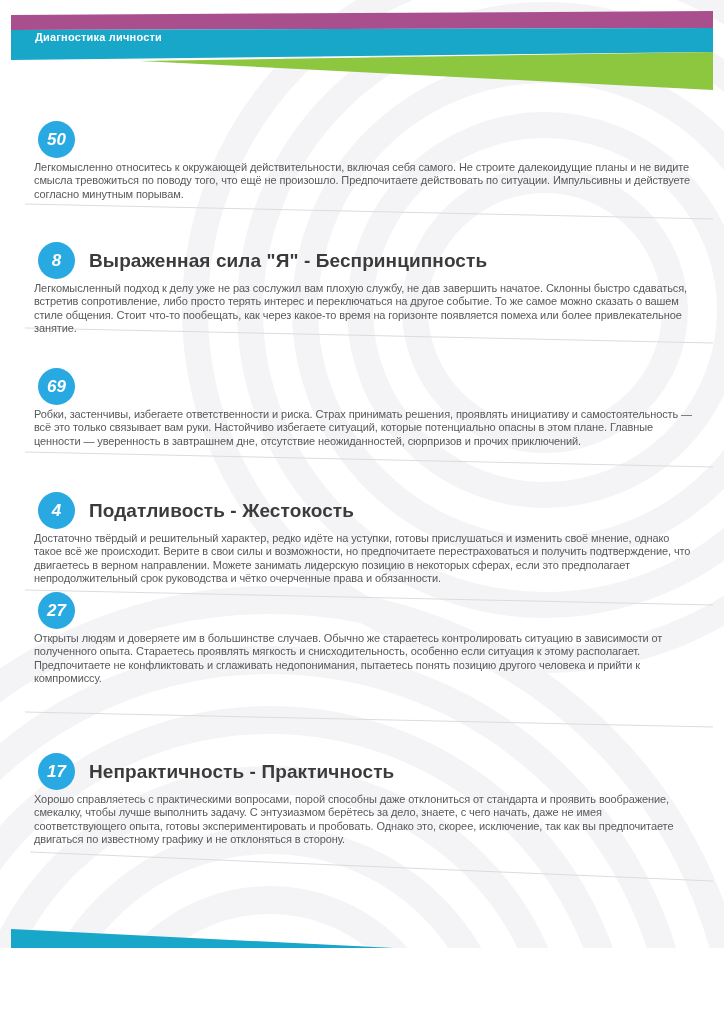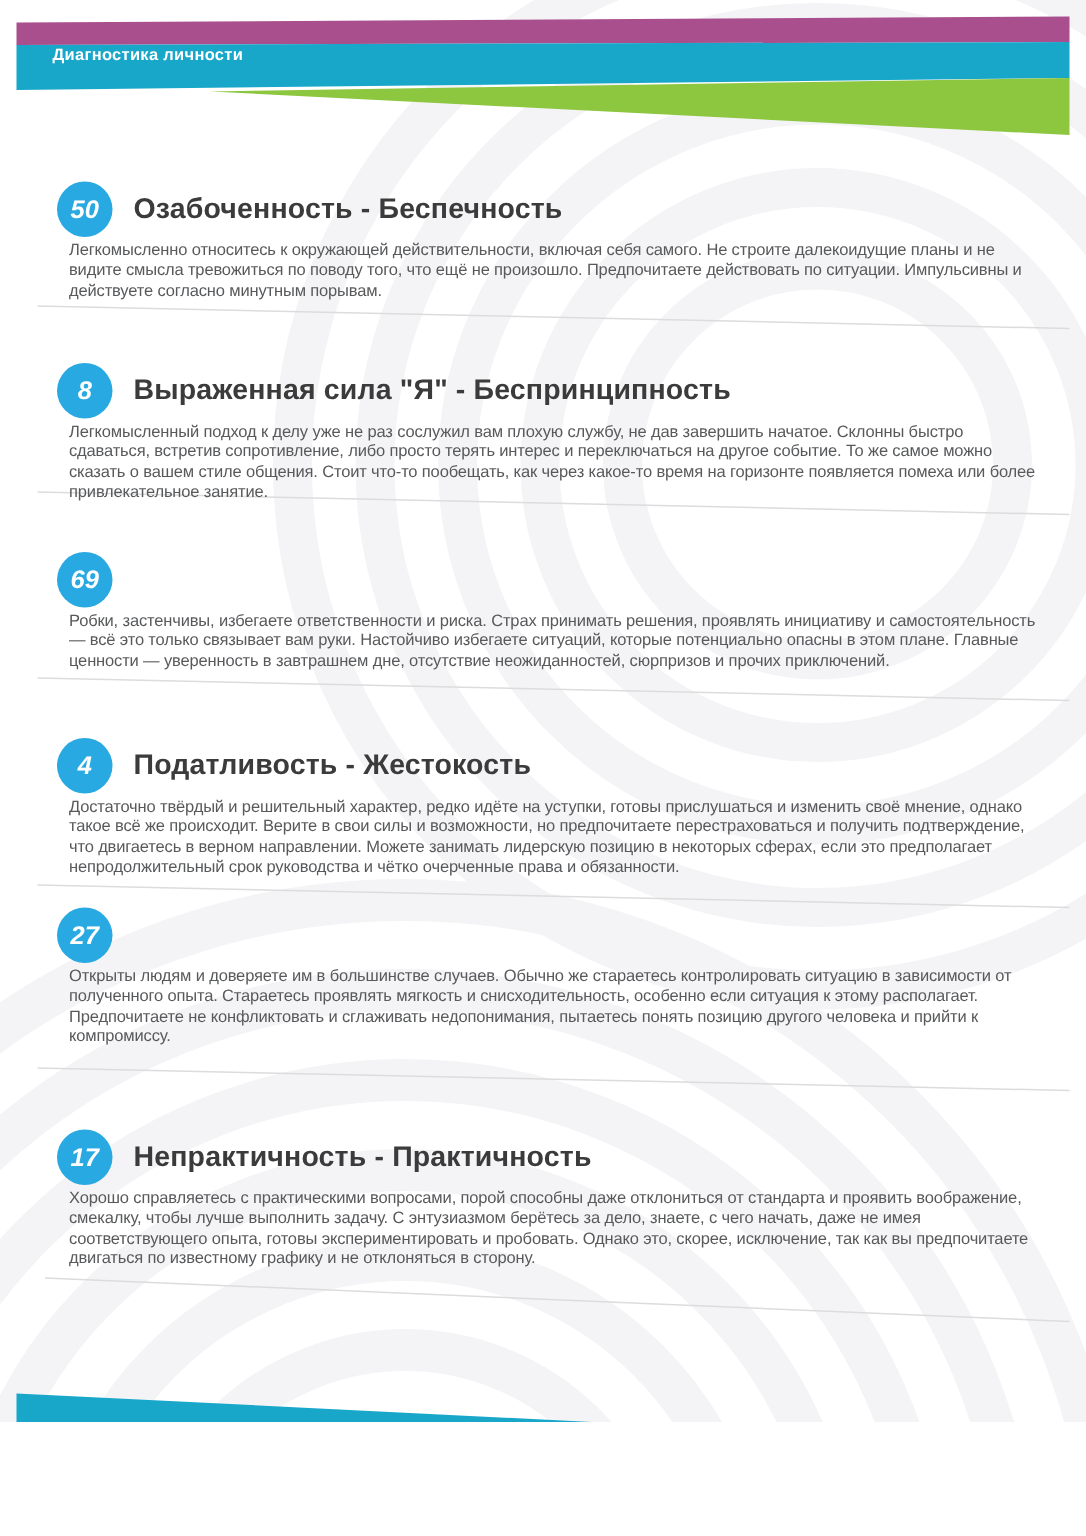--- a/index.html
+++ b/index.html
@@ -25,21 +25,21 @@
     width:37px;height:37px;border-radius:50%;
     background:var(--badge-blue,#29a9e1);
     color:#fff;font-weight:bold;font-size:17px;
     display:flex;align-items:center;justify-content:center;flex:0 0 auto;font-style:italic;
   }
   .sec-title{
     font-size:19px;font-weight:bold;color:var(--title-text,#3b3b3b);
     letter-spacing:.1px;white-space:nowrap;
   }
   .sec-body{
-    margin:3px 0 0 16px;font-size:11px;line-height:13.4px;
+    margin:3px 0 0 4px;font-size:11px;line-height:13.4px;
     color:var(--body-text,#58595b);letter-spacing:-0.1px;text-align:left;
   }
 
   .footer-pageno{
     position:absolute;left:38px;top:950px;z-index:3;
     color:#fff;font-size:15px;font-weight:bold;
   }
   .brand{
     position:absolute;left:98px;top:960px;z-index:3;
     display:flex;align-items:center;gap:4px;color:#fff;justify-content:space-between;
@@ -83,21 +83,20 @@
       <polygon class="shp-cyan" points="11,929 475,952 340,998 11,998"></polygon>
       <polygon class="shp-magenta" points="475,952 713,962 713,998 340,998"></polygon>
     </g>
   </svg>
 
   <div class="header-label">Диагностика личности</div>
 
   <div class="section" style="top:121px">
     <div class="sec-head">
       <div class="badge">50</div>
-      <div class="sec-title">Озабоченность - Беспечность</div>
     </div>
     <p class="sec-body">Легкомысленно относитесь к окружающей действительности, включая себя самого. Не строите далекоидущие планы и не видите смысла тревожиться по поводу того, что ещё не произошло. Предпочитаете действовать по ситуации. Импульсивны и действуете согласно минутным порывам.</p>
   </div>
 
   <div class="section" style="top:242px">
     <div class="sec-head">
       <div class="badge">8</div>
       <div class="sec-title">Выраженная сила "Я" - Беспринципность</div>
     </div>
     <p class="sec-body">Легкомысленный подход к делу уже не раз сослужил вам плохую службу, не дав завершить начатое. Склонны быстро сдаваться, встретив сопротивление, либо просто терять интерес и переключаться на другое событие. То же самое можно сказать о вашем стиле общения. Стоит что-то пообещать, как через какое-то время на горизонте появляется помеха или более привлекательное занятие.</p>
@@ -111,21 +110,21 @@
   </div>
 
   <div class="section" style="top:492px">
     <div class="sec-head">
       <div class="badge">4</div>
       <div class="sec-title">Податливость - Жестокость</div>
     </div>
     <p class="sec-body">Достаточно твёрдый и решительный характер, редко идёте на уступки, готовы прислушаться и изменить своё мнение, однако такое всё же происходит. Верите в свои силы и возможности, но предпочитаете перестраховаться и получить подтверждение, что двигаетесь в верном направлении. Можете занимать лидерскую позицию в некоторых сферах, если это предполагает непродолжительный срок руководства и чётко очерченные права и обязанности.</p>
   </div>
 
-  <div class="section" style="top:605px">
+  <div class="section" style="top:592px">
     <div class="sec-head">
       <div class="badge">27</div>
     </div>
     <p class="sec-body">Открыты людям и доверяете им в большинстве случаев. Обычно же стараетесь контролировать ситуацию в зависимости от полученного опыта. Стараетесь проявлять мягкость и снисходительность, особенно если ситуация к этому располагает. Предпочитаете не конфликтовать и сглаживать недопонимания, пытаетесь понять позицию другого человека и прийти к компромиссу.</p>
   </div>
 
   <div class="section" style="top:753px">
     <div class="sec-head">
       <div class="badge">17</div>
       <div class="sec-title">Непрактичность - Практичность</div>

